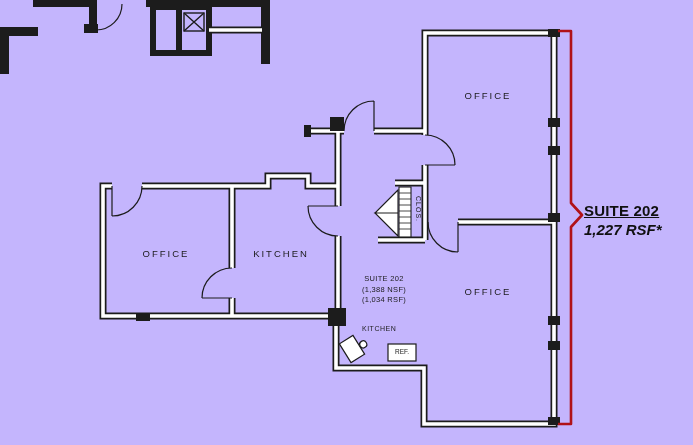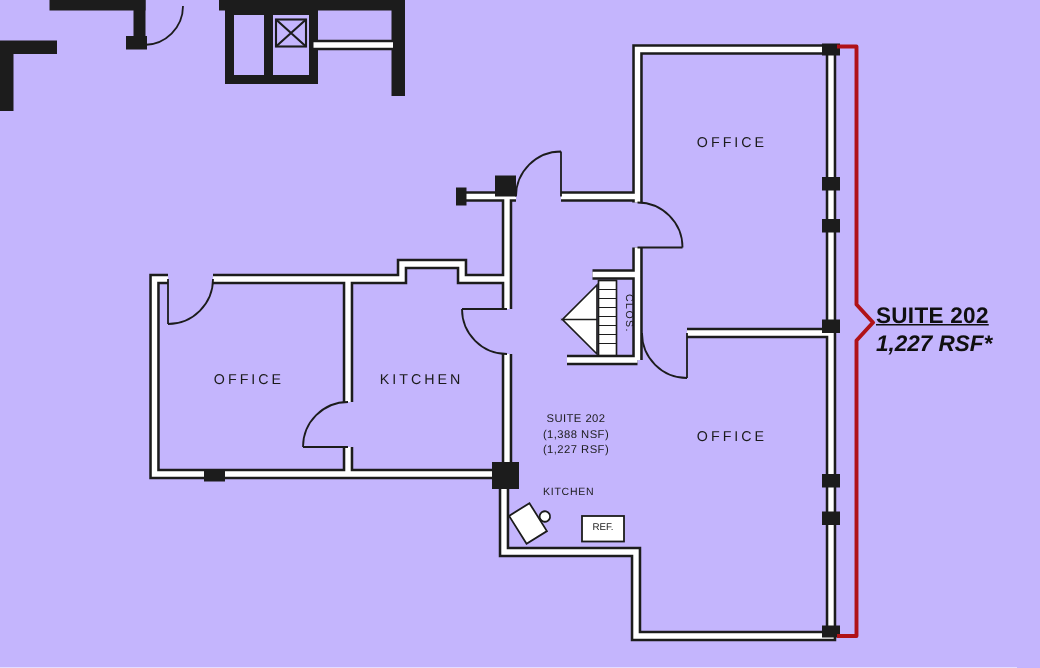--- a/index.html
+++ b/index.html
@@ -141,21 +141,21 @@
 
   <div class="lbl room" style="left:243px;top:248px;">KITCHEN</div>
 
   <div class="lbl room" style="left:450px;top:286px;">OFFICE</div>
 
   <div class="lbl clos" style="left:422px;top:196px;">CLOS.</div>
 
   <div class="lbl suite-note" style="left:338px;top:274px;">
     <span>SUITE 202</span>
     <span>(1,388 NSF)</span>
-    <span>(1,227 RSF)</span>
+    <span>(1,034 RSF)</span>
   </div>
 
   <div class="lbl kitchen" style="left:362px;top:325px;">KITCHEN</div>
 
   <div class="lbl ref" style="left:388px;top:348px;">REF.</div>
 
   <div class="lbl callout-suite" style="left:584px;top:202px;">SUITE 202</div>
   <div class="lbl callout-area" style="left:584px;top:221px;font-style:italic;">1,227 RSF*</div>
 
 </div>

